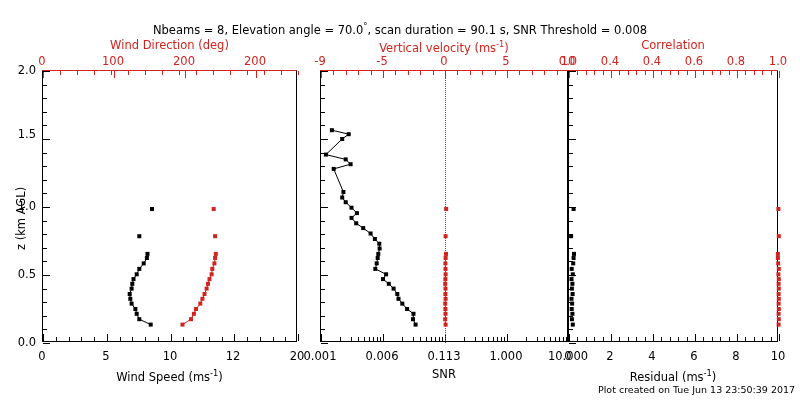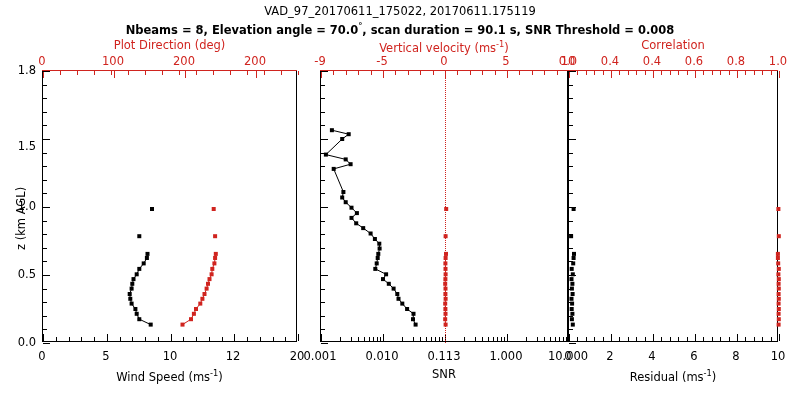--- a/index.html
+++ b/index.html
@@ -26,21 +26,20 @@
   .center { transform: translateX(-50%); }
   .title1 {
     font-size: 11.5px;
     top: 6px;
     left: 400px;
   }
   .title2 {
     font-size: 11.5px;
     top: 22px;
     left: 400px;
-    font-weight: bold;
   }
   .axlabel { font-size: 11.5px; }
   .ticklabel { font-size: 11.5px; }
   .footer { font-size: 9.5px; }
   .panel {
     position: absolute;
     box-sizing: border-box;
     border: 1px solid #000000;
     background: transparent;
   }
@@ -73,21 +72,20 @@
     left: 0; top: 0;
     overflow: visible;
   }
   sup { font-size: 0.72em; vertical-align: super; }
 </style>
 </head>
 <body>
 
 <div id="root">
 
-  <div class="txt title1 center">VAD_97_20170611_175022, 20170611.175119</div>
   <div class="txt title2 center">
     <span>Nbeams = 8, Elevation angle = 70.0</span><sup>°</sup><span>, scan duration = 90.1 s, SNR Threshold = 0.008</span>
   </div>
 
   <div class="ylab" style="left:14px; top:250px;">z (km AGL)</div>
 
   <div id="panels">
       <div class="panel" style="left: 42px; top: 70px; width: 255px; height: 272px;">
         <div class="topborder"></div>
         <div class="tick" style="left: 0px; bottom: 0px; width: 1px; height: 7px;"></div>
@@ -206,24 +204,24 @@
       <div class="txt ticklabel center" style="left: 170px; top: 351px;">10</div>
       <div class="txt ticklabel center" style="left: 233px; top: 351px;">12</div>
       <div class="txt ticklabel center" style="left: 297px; top: 351px;">20</div>
       <div class="txt ticklabel red center" style="left: 42px; top: 56px;">0</div>
       <div class="txt ticklabel red center" style="left: 113px; top: 56px;">100</div>
       <div class="txt ticklabel red center" style="left: 184px; top: 56px;">200</div>
       <div class="txt ticklabel red center" style="left: 255px; top: 56px;">200</div>
       <div class="txt ticklabel" style="left: 36px; top: 337px; transform: translateX(-100%);">0.0</div>
       <div class="txt ticklabel" style="left: 36px; top: 269px; transform: translateX(-100%);">0.5</div>
       <div class="txt ticklabel" style="left: 36px; top: 201px; transform: translateX(-100%);">1.0</div>
-      <div class="txt ticklabel" style="left: 36px; top: 141px; transform: translateX(-100%);">1.5</div>
-      <div class="txt ticklabel" style="left: 36px; top: 65px; transform: translateX(-100%);">1.8</div>
+      <div class="txt ticklabel" style="left: 36px; top: 129px; transform: translateX(-100%);">1.5</div>
+      <div class="txt ticklabel" style="left: 36px; top: 65px; transform: translateX(-100%);">2.0</div>
       <div class="txt axlabel center" style="left: 169.5px; top: 369px;">Wind Speed (ms<sup>-1</sup>)</div>
-      <div class="txt axlabel red center" style="left: 169.5px; top: 40px;">Plot Direction (deg)</div>
+      <div class="txt axlabel red center" style="left: 169.5px; top: 40px;">Wind Direction (deg)</div>
       <div class="panel" style="left: 320px; top: 70px; width: 248px; height: 272px;">
         <div class="topborder"></div>
         <div class="tick" style="left: 0px; bottom: 0px; width: 1px; height: 7px;"></div>
         <div class="tick" style="left: 62px; bottom: 0px; width: 1px; height: 7px;"></div>
         <div class="tick" style="left: 124px; bottom: 0px; width: 1px; height: 7px;"></div>
         <div class="tick" style="left: 186px; bottom: 0px; width: 1px; height: 7px;"></div>
         <div class="tick" style="left: 248px; bottom: 0px; width: 1px; height: 7px;"></div>
         <div class="tick" style="left: 19px; bottom: 0px; width: 1px; height: 4px;"></div>
         <div class="tick" style="left: 30px; bottom: 0px; width: 1px; height: 4px;"></div>
         <div class="tick" style="left: 37px; bottom: 0px; width: 1px; height: 4px;"></div>
@@ -359,21 +357,21 @@
           <rect x="122.6" y="201.3" width="4" height="4" fill="#d0241f"></rect>
           <rect x="122.5" y="195.9" width="4" height="4" fill="#d0241f"></rect>
           <rect x="122.4" y="190.4" width="4" height="4" fill="#d0241f"></rect>
           <rect x="122.6" y="185.0" width="4" height="4" fill="#d0241f"></rect>
           <rect x="123.0" y="180.9" width="4" height="4" fill="#d0241f"></rect>
           <rect x="122.6" y="163.2" width="4" height="4" fill="#d0241f"></rect>
           <rect x="123.2" y="136.0" width="4" height="4" fill="#d0241f"></rect>
         </svg>
       </div>
       <div class="txt ticklabel center" style="left: 320px; top: 351px;">0.001</div>
-      <div class="txt ticklabel center" style="left: 382px; top: 351px;">0.010</div>
+      <div class="txt ticklabel center" style="left: 382px; top: 351px;">0.006</div>
       <div class="txt ticklabel center" style="left: 444px; top: 351px;">0.113</div>
       <div class="txt ticklabel center" style="left: 506px; top: 351px;">1.000</div>
       <div class="txt ticklabel center" style="left: 568px; top: 351px;">10.000</div>
       <div class="txt ticklabel red center" style="left: 320px; top: 56px;">-9</div>
       <div class="txt ticklabel red center" style="left: 382px; top: 56px;">-5</div>
       <div class="txt ticklabel red center" style="left: 444px; top: 56px;">0</div>
       <div class="txt ticklabel red center" style="left: 506px; top: 56px;">5</div>
       <div class="txt ticklabel red center" style="left: 568px; top: 56px;">10</div>
       <div class="txt axlabel center" style="left: 444px; top: 369px;">SNR</div>
       <div class="txt axlabel red center" style="left: 444px; top: 40px;">Vertical velocity (ms<sup>-1</sup>)</div>
@@ -515,14 +513,15 @@
       <div class="txt ticklabel red center" style="left: 568px; top: 56px;">0.0</div>
       <div class="txt ticklabel red center" style="left: 610px; top: 56px;">0.4</div>
       <div class="txt ticklabel red center" style="left: 652px; top: 56px;">0.4</div>
       <div class="txt ticklabel red center" style="left: 694px; top: 56px;">0.6</div>
       <div class="txt ticklabel red center" style="left: 736px; top: 56px;">0.8</div>
       <div class="txt ticklabel red center" style="left: 778px; top: 56px;">1.0</div>
       <div class="txt axlabel center" style="left: 673px; top: 369px;">Residual (ms<sup>-1</sup>)</div>
       <div class="txt axlabel red center" style="left: 673px; top: 40px;">Correlation</div>
     </div>
 
+  <div class="txt footer" style="left:598px; top:385px;">Plot created on Tue Jun 13 23:50:39 2017</div>
 
 </div>
 
 </body></html>

